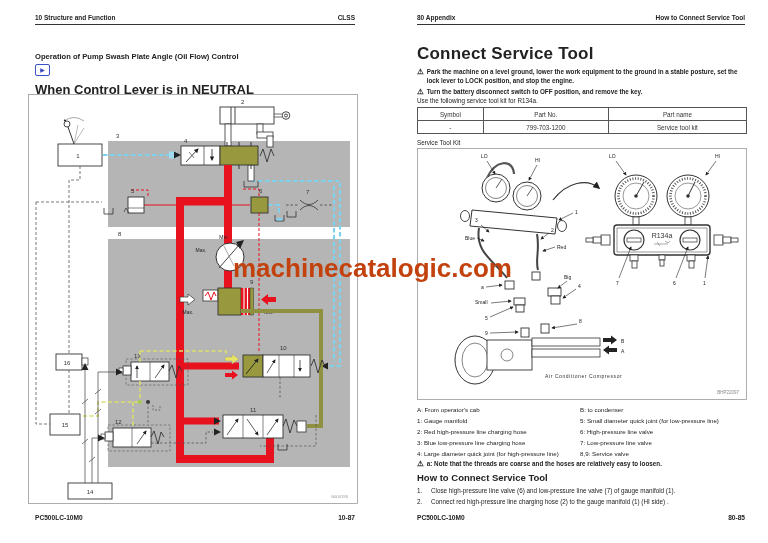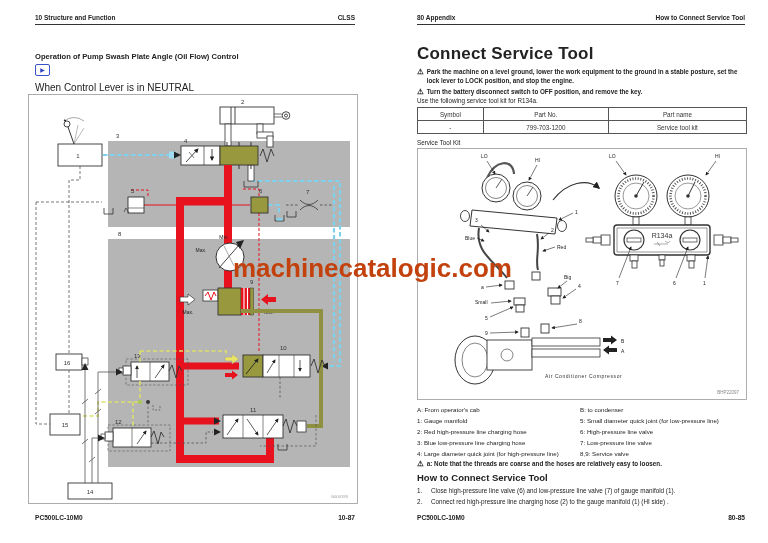--- a/index.html
+++ b/index.html
@@ -11,21 +11,21 @@
        border-bottom:1.4px solid #333;padding-bottom:3px;display:flex;justify-content:space-between;}
   #pageL .hdr{left:35px;width:320px;}
   #pageR .hdr{left:33px;width:328px;}
   .ftr{position:absolute;top:514px;font-size:6.6px;font-weight:bold;display:flex;justify-content:space-between;}
   #pageL .ftr{left:35px;width:320px;}
   #pageR .ftr{left:33px;width:328px;}
   .ltitle{position:absolute;left:35px;top:52px;font-size:7.6px;font-weight:bold;}
   .playbtn{position:absolute;left:35px;top:64px;width:13px;height:10px;border:1px solid #3a52c8;
            border-radius:2px;display:flex;align-items:center;justify-content:center;
            font-size:6px;color:#3345c5;line-height:1;}
-  .lsub{position:absolute;left:35px;top:82px;font-size:10px;font-weight:normal;}
+  .lsub{position:absolute;left:35px;top:82px;font-size:13px;font-weight:bold;}
   .diagwrap{position:absolute;left:28px;top:94px;}
   .rtitle{position:absolute;left:33px;top:44px;font-size:17px;font-weight:bold;letter-spacing:0.2px;}
   .warn{position:absolute;left:33px;width:330px;font-size:6.3px;font-weight:bold;line-height:1.35;
         display:flex;align-items:flex-start;}
   .warn .tri{font-size:7.5px;margin-right:3px;line-height:1.1;}
   .plain{position:absolute;left:33px;width:330px;font-size:6.3px;}
   table.parts{position:absolute;left:33px;top:107px;width:330px;border-collapse:collapse;
               font-size:6.3px;color:#333;}
   table.parts td,table.parts th{border:0.8px solid #555;text-align:center;font-weight:normal;
               height:12px;padding:0;}

